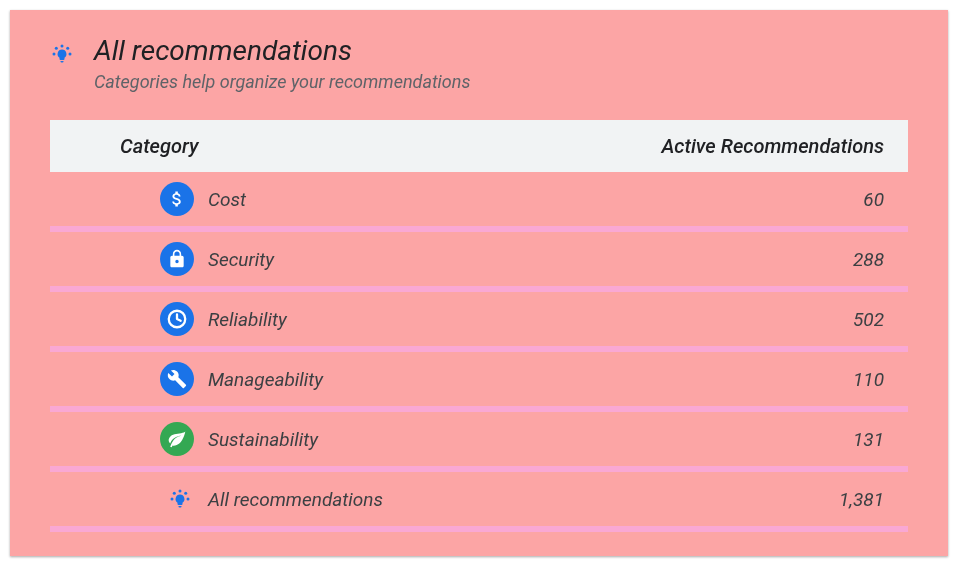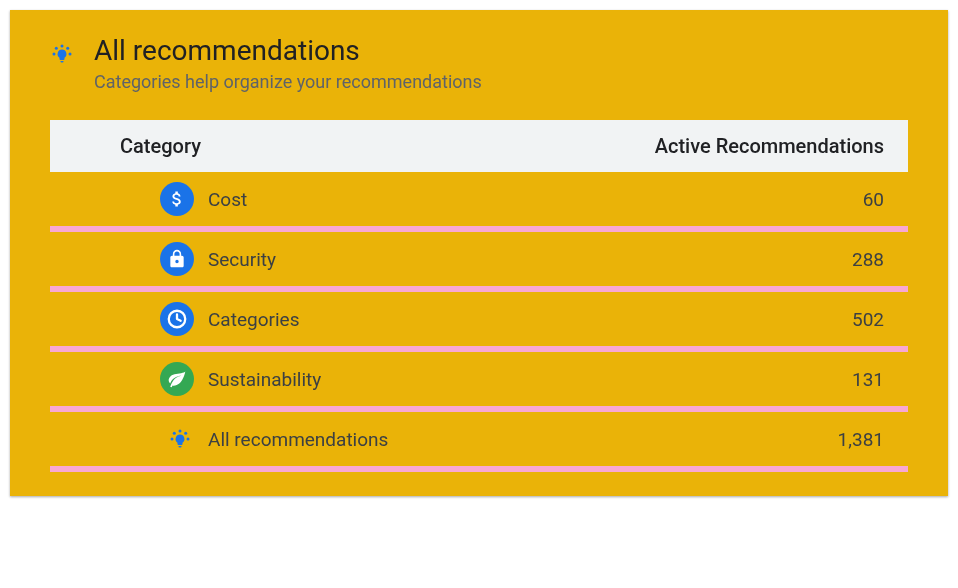--- a/index.html
+++ b/index.html
@@ -7,24 +7,25 @@
       padding: 0;
       box-sizing: border-box;
     }
     body {
       font-family: Roboto, "Helvetica Neue", Arial, sans-serif;
       background: #fff;
       padding: 10px;
     }
     .card {
       width: 938px;
-      background: #eab308;
+      background: #fca5a5;
       box-shadow: 0 1px 3px rgba(0,0,0,0.12), 0 1px 2px rgba(0,0,0,0.24);
       padding: 24px 40px 24px 40px;
       position: relative;
+      font-style: italic;
     }
     .header {
       display: flex;
       align-items: flex-start;
       margin-bottom: 28px;
     }
     .header-icon {
       width: 24px;
       display: flex;
       align-items: center;
@@ -160,24 +161,33 @@
     </div>
 
 
     <div class="table-row">
       <div class="row-icon blue">
         <svg width="22" height="22" viewBox="0 0 24 24" fill="none" stroke="#fff" stroke-width="2.5" stroke-linecap="round" stroke-linejoin="round">
           <circle cx="12" cy="12" r="9"></circle>
           <polyline points="12 7 12 12 16 14"></polyline>
         </svg>
       </div>
-      <div class="row-label">Categories</div>
+      <div class="row-label">Reliability</div>
       <div class="row-count">502</div>
     </div>
 
+    <div class="table-row">
+      <div class="row-icon blue">
+        <svg width="20" height="20" viewBox="0 0 24 24" fill="#fff">
+          <path d="M22.7 19l-9.1-9.1c.9-2.3.4-5-1.5-6.9-2-2-5-2.4-7.4-1.3L9 6 6 9 1.6 4.7C.4 7.1.9 10.1 2.9 12.1c1.9 1.9 4.6 2.4 6.9 1.5l9.1 9.1c.4.4 1 .4 1.4 0l2.3-2.3c.5-.4.5-1.1.1-1.4z"></path>
+        </svg>
+      </div>
+      <div class="row-label">Manageability</div>
+      <div class="row-count">110</div>
+    </div>
 
     <div class="table-row">
       <div class="row-icon green">
         <svg width="20" height="20" viewBox="0 0 24 24" fill="#fff">
           <path d="M17 8C8 10 5.9 16.17 3.82 21.34l1.89.66.95-2.3c.48.17.98.3 1.34.3C19 20 22 3 22 3c-1 2-8 2.25-13 3.25S2 11.5 2 13.5s1.75 3.75 1.75 3.75C7 8 17 8 17 8z"></path>
         </svg>
       </div>
       <div class="row-label">Sustainability</div>
       <div class="row-count">131</div>
     </div>

